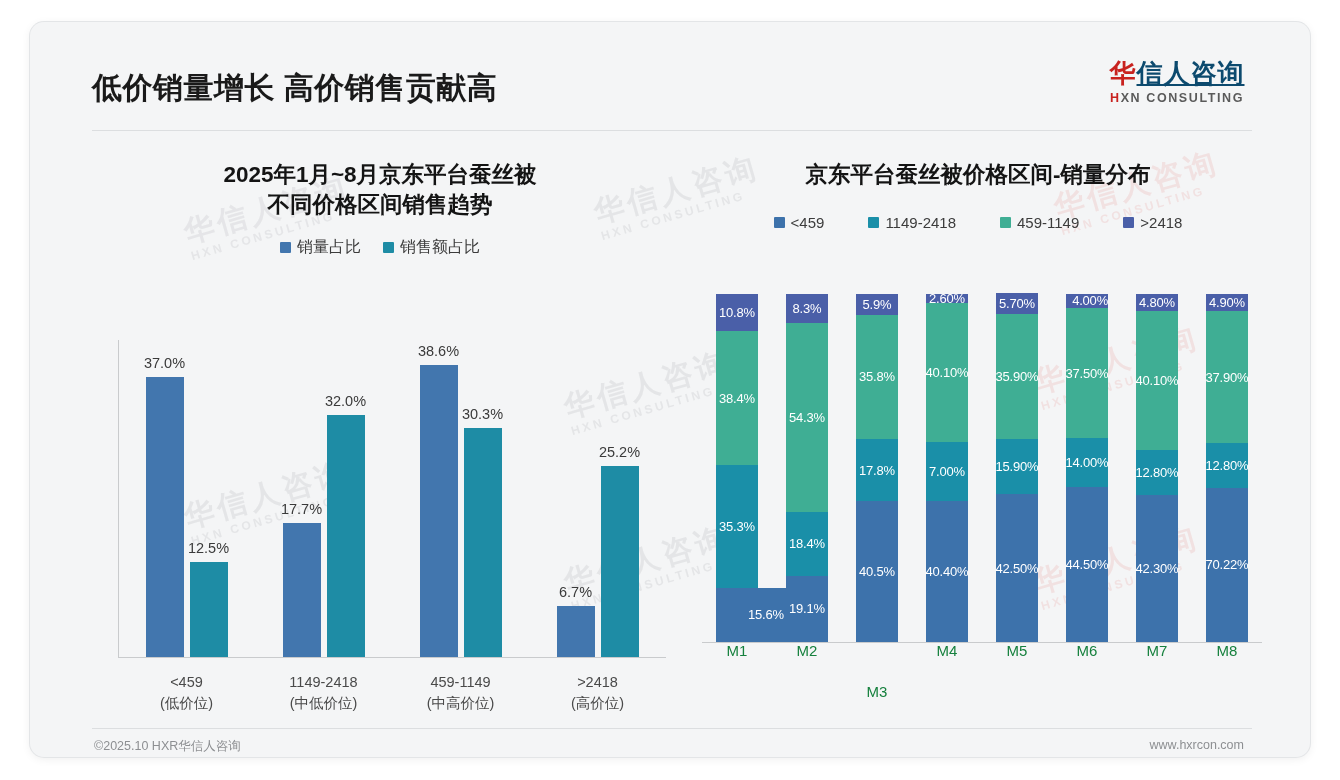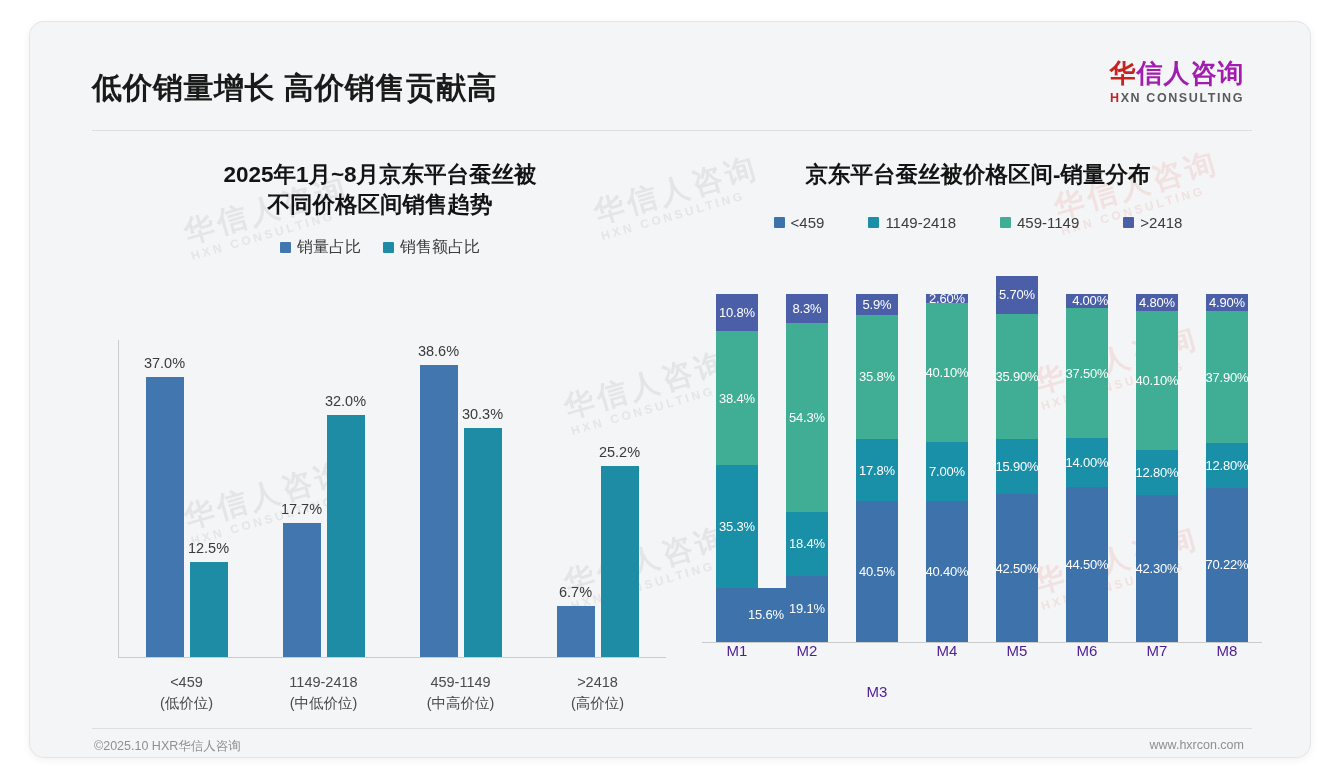--- a/index.html
+++ b/index.html
@@ -15,21 +15,21 @@
   
   .hdr{position:absolute;left:0;top:0;width:100%;height:92px;}
   .hdr-title{
     position:absolute;left:62px;top:66px;transform:translateY(-50%);
     font-size:30px;font-weight:bold;color:#1a1a1a;letter-spacing:.5px;white-space:nowrap;
   }
   .hdr-rule{position:absolute;left:62px;top:108px;width:1160px;height:1px;background:#dcdee0;}
   .logo{position:absolute;right:38px;top:38px;width:190px;text-align:center;}
   .logo-cn{font-size:26px;font-weight:bold;letter-spacing:1px;line-height:1.05;}
   .logo-cn .red{color:#c8221f;}
-  .logo-cn .gry{color:#a21caf;}
+  .logo-cn .gry{color:#0c4a6e;text-decoration:underline;}
   .logo-en{margin-top:4px;font-size:12.5px;font-weight:bold;letter-spacing:1.6px;color:#5a5a5a;}
   .logo-en .red{color:#c8221f;}
 
   
   .wm{position:absolute;color:#dfe0e2;opacity:.72;pointer-events:none;
       transform:rotate(-16deg);transform-origin:left top;font-weight:bold;line-height:1.15;}
   .wm .l1{font-size:30px;letter-spacing:4px;}
   .wm .l2{font-size:12px;letter-spacing:3px;}
   .wm.pink{color:#f0dada;}
 
@@ -65,21 +65,21 @@
   .gcat{position:absolute;text-align:center;font-size:14.5px;color:#4a4a4a;line-height:1.45;white-space:nowrap;}
 
   
   .schart{position:absolute;left:24px;top:150px;width:560px;height:372px;}
   .splot{position:absolute;left:0;bottom:22px;width:560px;height:348px;}
   .saxis{position:absolute;left:0;bottom:21px;width:560px;height:1px;background:#c9cbcd;}
   .scol{position:absolute;bottom:0;width:42px;height:348px;}
   .sseg{position:absolute;left:0;width:100%;display:flex;align-items:center;justify-content:center;}
   .sseg span{font-size:13px;color:#ffffff;white-space:nowrap;letter-spacing:-.2px;}
   .scats{position:absolute;left:0;bottom:-2px;width:560px;height:24px;}
-  .scat{position:absolute;text-align:center;font-size:15px;color:#4c1d95;}
+  .scat{position:absolute;text-align:center;font-size:15px;color:#15803d;}
 
   
   .ftr-rule{position:absolute;left:62px;top:706px;width:1160px;height:1px;background:#dcdee0;}
   .ftr-l{position:absolute;left:64px;top:716px;font-size:12.5px;color:#8d8f92;}
   .ftr-r{position:absolute;right:66px;top:716px;font-size:12.5px;color:#8d8f92;}
 </style>
 </head>
 <body>
 
 <div class="slide">
@@ -288,21 +288,21 @@
           <div class="scol" style="left: 294px;">
             <div class="sseg" style="height: 147.9px; bottom: 0px; background: rgb(61, 114, 171);">
               <span>42.50%</span>
             </div>
             <div class="sseg" style="height: 55.332px; bottom: 147.9px; background: rgb(26, 143, 168);">
               <span>15.90%</span>
             </div>
             <div class="sseg" style="height: 124.932px; bottom: 203.232px; background: rgb(63, 174, 148);">
               <span>35.90%</span>
             </div>
-            <div class="sseg" style="height: 38px; bottom: 328.164px; background: rgb(74, 95, 168);">
+            <div class="sseg" style="height: 21px; bottom: 328.164px; background: rgb(74, 95, 168);">
               <span>5.70%</span>
             </div>
           </div>
           <div class="scol" style="left: 364px;">
             <div class="sseg" style="height: 154.86px; bottom: 0px; background: rgb(61, 114, 171);">
               <span>44.50%</span>
             </div>
             <div class="sseg" style="height: 48.72px; bottom: 154.86px; background: rgb(26, 143, 168);">
               <span>14.00%</span>
             </div>

